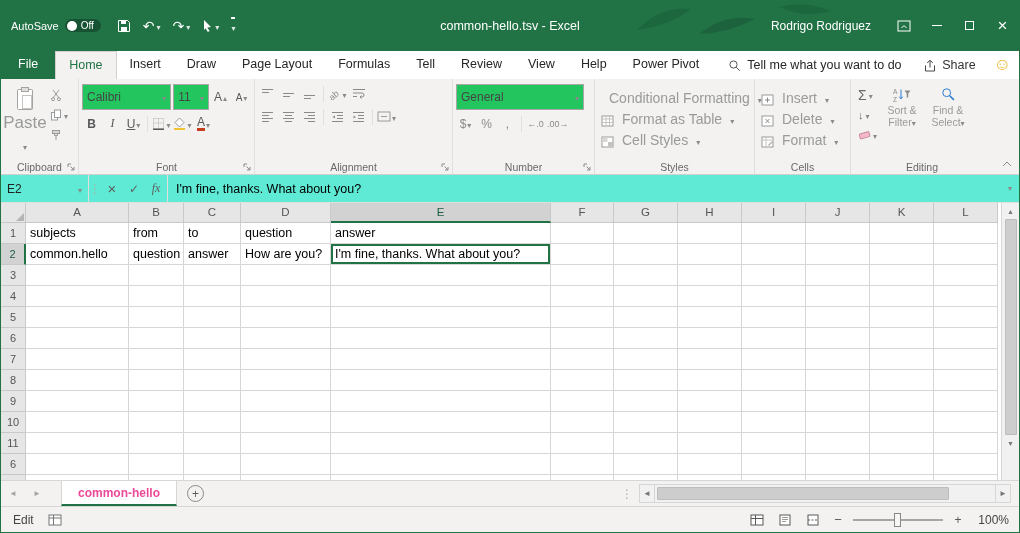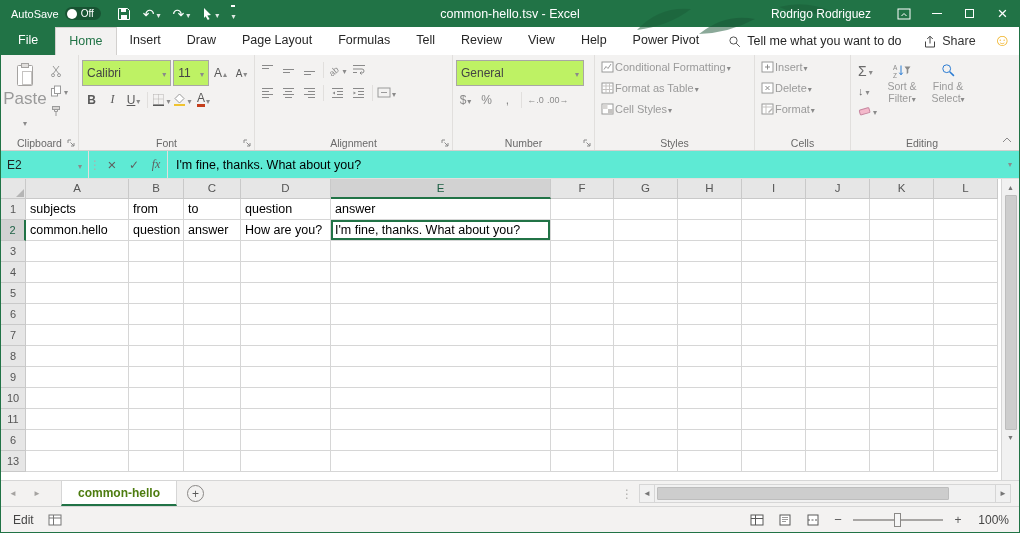--- a/index.html
+++ b/index.html
@@ -1,21 +1,21 @@
 <!DOCTYPE html>
 <html><head>
 <meta charset="utf-8">
 <style>
   *{box-sizing:border-box;margin:0;padding:0}
   html,body{width:1020px;height:533px}
   body{font-family:"Liberation Sans","DejaVu Sans",sans-serif;font-size:12px;color:#333;overflow:hidden;background:#fff}
   .app{width:100%;height:100%;display:flex;flex-direction:column;border-left:1px solid #217346;border-right:1px solid #217346;border-bottom:1px solid #217346}
 
   
-  .titlebar{height:27px;background:#217346;display:flex;align-items:center;color:#fff;position:relative;flex:none}
+  .titlebar{height:51px;background:#217346;display:flex;align-items:center;color:#fff;position:relative;flex:none}
   .leaves{position:absolute;right:170px;top:0;opacity:.5;pointer-events:none}
   .autosave{display:flex;align-items:center;gap:6px;margin-left:10px;font-size:11px}
   .as-pill{display:flex;align-items:center;gap:4px;background:rgba(0,0,0,.28);border-radius:8px;padding:1px 7px 1px 2px;font-size:10px}
   .as-knob{width:10px;height:10px;border-radius:50%;background:#fff}
   .qat{display:flex;align-items:center;gap:12px;margin-left:16px}
   .qat-btn{display:inline-flex;align-items:center;gap:2px;cursor:default}
   .g-undo::after{content:"↶";font-size:14px}
   .g-redo::after{content:"↷";font-size:14px}
   .caret::after{content:"▾";font-size:8px;color:#8a8a8a}
   .wcaret::after{color:#dfe9e3}
@@ -43,32 +43,32 @@
   .ribbon{height:96px;background:#f3f2f1;border-bottom:1px solid #d2d0ce;display:flex;position:relative;flex:none}
   .group{position:relative;border-right:1px solid #e1dfdd;padding:3px 3px 15px;flex:none}
   .g-label{position:absolute;bottom:1px;left:0;right:0;text-align:center;font-size:10.5px;color:#696969}
   .launcher{position:absolute;bottom:2px;right:2px}
   .g-body{display:flex;height:100%}
   .g-body.col{flex-direction:column}
   .big-btn{width:42px;display:flex;flex-direction:column;align-items:center;justify-content:flex-start;padding-top:4px;gap:2px;color:#9a9a9a;font-size:17px}
   .mini-col{display:flex;flex-direction:column;gap:5px;padding-top:5px;margin-left:4px}
   .mini-btn{display:inline-flex;align-items:center;gap:2px;height:15px}
   .frow{display:flex;align-items:center;gap:2px;margin:2px 0}
-  .selectbox{height:20px;background:#bef264;border:1px solid #a9a7a5;display:flex;align-items:center;justify-content:space-between;padding:12px 4px;font-size:12px;color:#444}
+  .selectbox{height:20px;background:#22c55e;border:1px solid #a9a7a5;display:flex;align-items:center;justify-content:space-between;padding:12px 4px;font-size:12px;color:#444}
   .sbtn{min-width:19px;height:19px;display:inline-flex;align-items:center;justify-content:center;gap:1px;color:#8a8a8a}
   .bold{font-weight:bold;color:#595959}
   .italic{font-style:italic;font-family:"Liberation Serif",serif;color:#595959}
   .underline{text-decoration:underline;color:#595959}
   .fontA{color:#595959;border-bottom:3px solid #c43e1c;line-height:11px;font-size:12px}
   .vsep{width:1px;height:16px;background:#e1dfdd;margin:0 2px}
   .decal{font-size:9px;color:#8a8a8a}
   .sigma::after{content:"";display:none}
   .sigma{font-size:14px;color:#6a6a6a}
   .i-darr::after{content:"↓";font-size:11px;color:#6a6a6a}
-  .stack-btn{height:21px;display:flex;align-items:flex-start;gap:1px;padding:0 3px;font-size:11px;color:#9a9a9a;white-space:nowrap}
+  .stack-btn{height:21px;display:flex;align-items:flex-end;gap:8px;padding:0 3px;font-size:14px;color:#9a9a9a;white-space:nowrap}
   .tall-btn{width:46px;display:flex;flex-direction:column;align-items:center;padding-top:5px;font-size:10.5px;color:#9a9a9a;line-height:11.5px}
   .tall-btn svg{margin-bottom:3px}
   .edit-col{margin-right:2px}
   .collapse-ribbon{position:absolute;right:6px;bottom:3px}
 
   
   .formulabar{height:28px;background:#5eead4;border-bottom:1px solid #e1dfdd;display:flex;align-items:stretch;flex:none}
   .namebox{width:88px;border-right:1px solid #e1dfdd;display:flex;align-items:center;justify-content:space-between;padding:0 6px;font-size:12px;color:#222}
   .fb-dots{display:flex;align-items:center;width:12px;justify-content:center}
   .i-vdots::after{content:"⋮";color:#b0aeac;font-size:12px}
@@ -98,21 +98,21 @@
   .i-up::after{content:"▲";font-size:7px;color:#767676}
   .i-down::after{content:"▼";font-size:7px;color:#767676}
   .vs-up,.vs-down{height:16px;display:flex;align-items:center;justify-content:center;width:100%}
   .vs-thumb{width:12px;flex:0 0 78%;background:#cdcdcd;border:1px solid #bdbdbd;border-radius:1px}
 
   
   .sheetbar{height:26px;background:#f3f2f1;border-top:1px solid #d6d6d6;display:flex;align-items:stretch;flex:none}
   .st-nav{width:24px;display:flex;align-items:center;justify-content:center}
   .i-left::after{content:"◄";font-size:8px;color:#a5a3a1}
   .i-right::after{content:"►";font-size:8px;color:#a5a3a1}
-  .sheet-tab{background:#fff;color:#4d7c0f;font-weight:bold;font-size:12px;padding:0 16px;display:flex;align-items:center;border-right:1px solid #d6d6d6;border-left:1px solid #d6d6d6;border-bottom:2px solid #217346;margin-left:12px}
+  .sheet-tab{background:#fff;color:#ec4899;font-weight:bold;font-size:12px;padding:0 16px;display:flex;align-items:center;border-right:1px solid #d6d6d6;border-left:1px solid #d6d6d6;border-bottom:2px solid #217346;margin-left:12px}
   .add-sheet{width:17px;height:17px;border:1px solid #8a8886;border-radius:50%;display:flex;align-items:center;justify-content:center;align-self:center;margin-left:10px;color:#595959}
   .i-plus::after{content:"+";font-size:12px;line-height:1}
   .i-minus::after{content:"−";font-size:13px;line-height:1}
   .st-dots{margin-left:auto;display:flex;align-items:center}
   .hscroll{width:372px;display:flex;align-items:center;margin:3px 8px 3px 6px}
   .hs-btn{width:16px;height:100%;display:flex;align-items:center;justify-content:center;background:#f1f1f1;border:1px solid #d6d6d6}
   .hs-btn.i-left::after,.hs-btn.i-right::after{color:#767676}
   .hs-track{flex:1;height:100%;background:#f1f1f1;border:1px solid #d6d6d6;border-left:none;border-right:none;position:relative}
   .hs-thumb{position:absolute;left:2px;top:2px;bottom:2px;width:86%;background:#cdcdcd;border:1px solid #bdbdbd;border-radius:1px}
 

